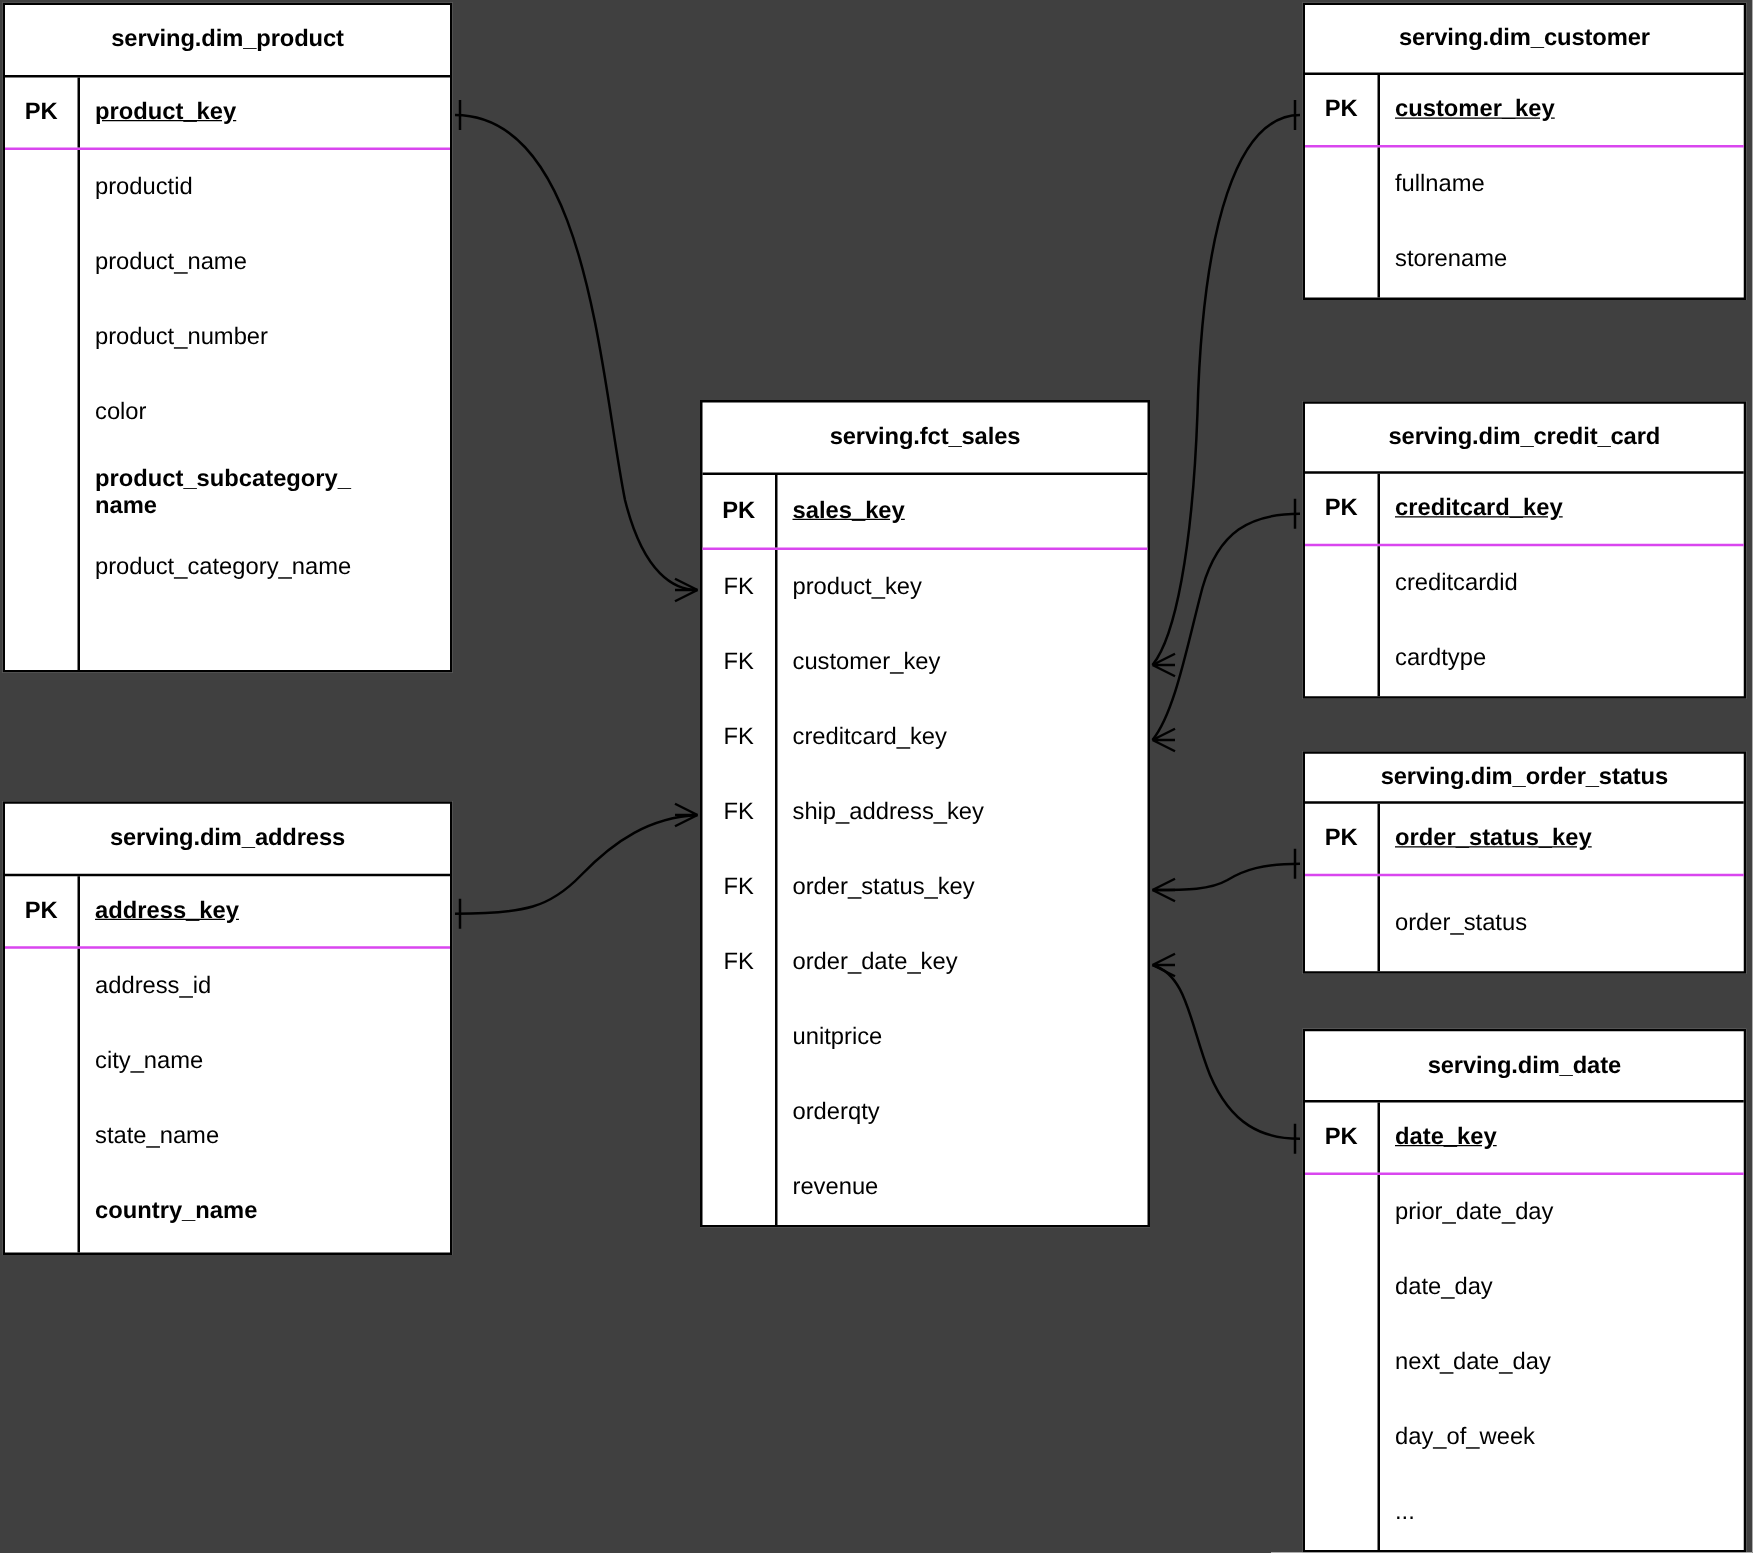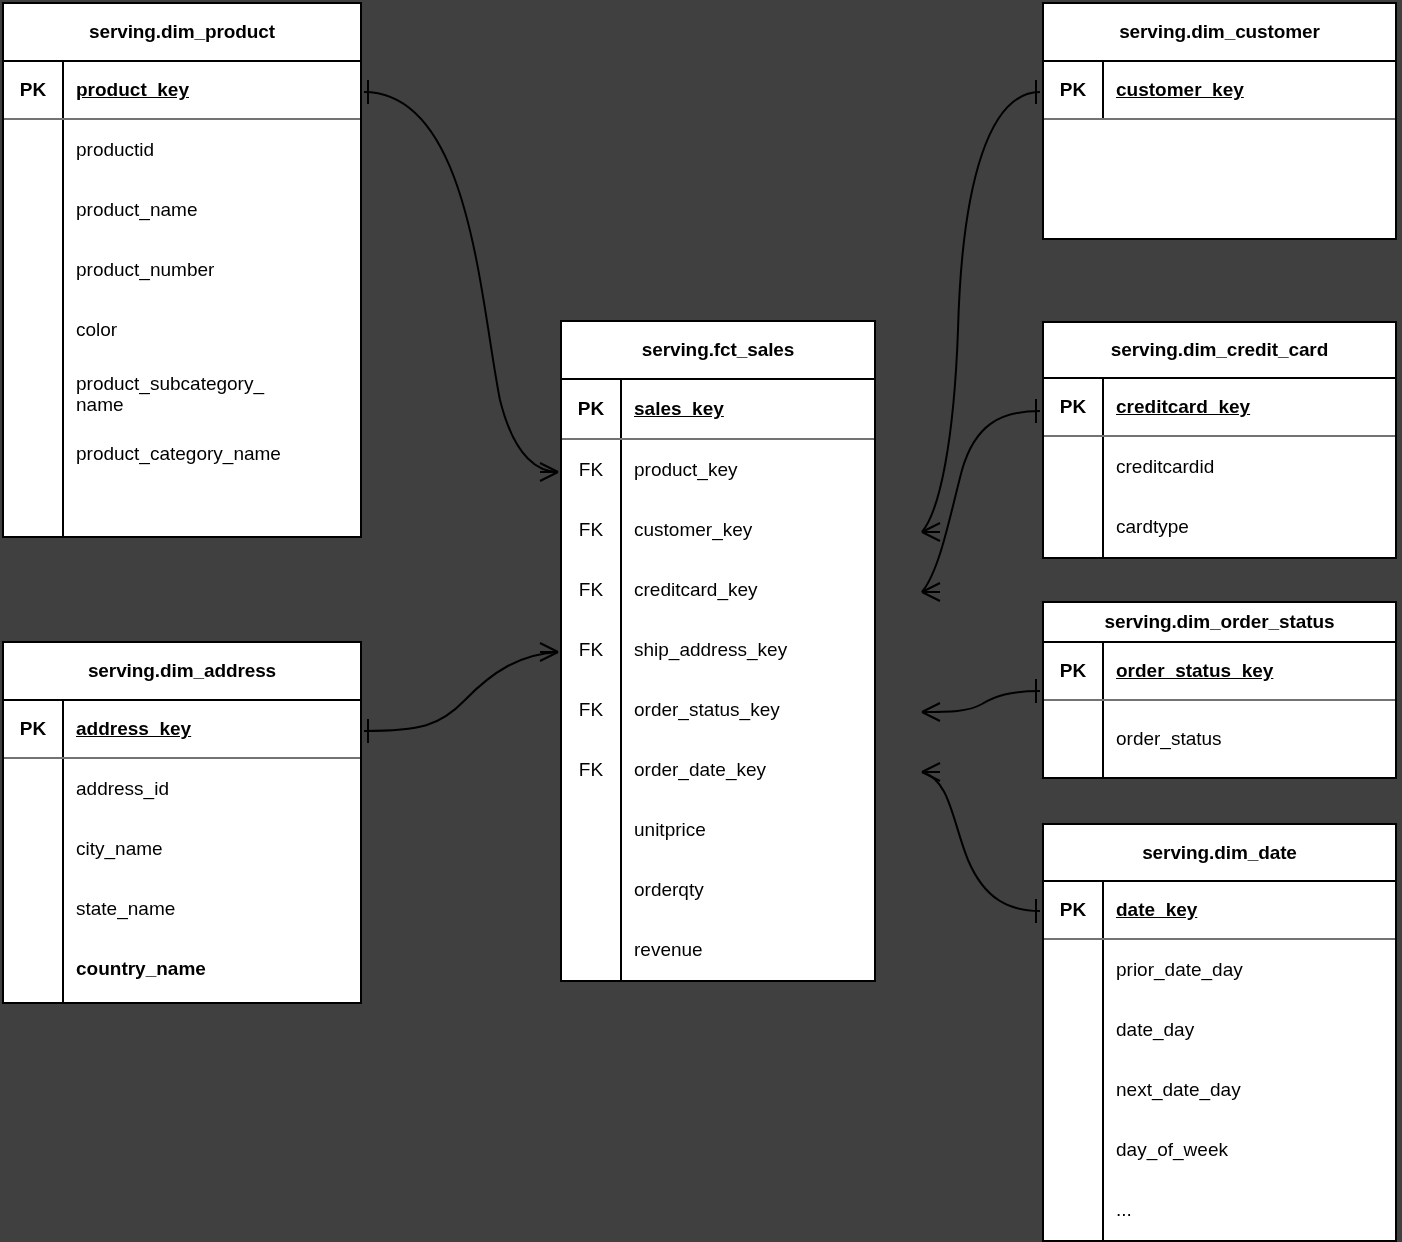--- a/index.html
+++ b/index.html
@@ -43,21 +43,21 @@
     flex: 1;
     display: flex;
     flex-direction: column;
   }
   .row {
     display: flex;
     align-items: center;
     box-sizing: border-box;
   }
   .row.pk-row {
-    border-bottom: 2px solid #737373;
+    border-bottom: 2px solid #d946ef;
   }
   .keycol {
     box-sizing: border-box;
     width: 60px;
     min-width: 60px;
     align-self: stretch;
     display: flex;
     align-items: center;
     justify-content: center;
     font-size: 19px;
@@ -179,21 +179,21 @@
         <div class="keycol">PK</div>
         <div class="namecol key">product_key</div>
       </div>
       <div class="attrblock">
         <div class="spacer"></div>
         <div class="attrs">
           <div class="attr" style="height:60px;">productid</div>
           <div class="attr" style="height:60px;">product_name</div>
           <div class="attr" style="height:60px;">product_number</div>
           <div class="attr" style="height:60px;">color</div>
-          <div class="attr two-line" style="height:68px; white-space:pre-line;">product_subcategory_
+          <div class="attr two-line" style="height:68px; white-space:pre-line;font-weight:bold;">product_subcategory_
 name</div>
           <div class="attr" style="height:52px;">product_category_name</div>
         </div>
       </div>
     </div>
   </div>
 
   <div class="entity" style="left:2px; top:641px; width:360px; height:363px;">
     <div class="entity-title" style="height:58px;">serving.dim_address</div>
     <div class="rows">
@@ -206,21 +206,21 @@
         <div class="attrs">
           <div class="attr" style="height:60px;">address_id</div>
           <div class="attr" style="height:60px;">city_name</div>
           <div class="attr" style="height:60px;">state_name</div>
           <div class="attr" style="height:60px;font-weight:bold;">country_name</div>
         </div>
       </div>
     </div>
   </div>
 
-  <div class="entity" style="left:560px; top:320px; width:316px; height:662px;">
+  <div class="entity" style="left:560px; top:320px; width:360px; height:662px;">
     <div class="entity-title" style="height:60px;">serving.fct_sales</div>
     <div class="rows">
       <div class="row pk-row" style="height:60px;">
         <div class="keycol">PK</div>
         <div class="namecol key">sales_key</div>
       </div>
       <div class="row" style="height:60px;">
         <div class="keycol fk">FK</div>
         <div class="namecol">product_key</div>
       </div>
@@ -254,20 +254,27 @@
       </div>
     </div>
   </div>
 
   <div class="entity" style="left:1042px; top:2px; width:355px; height:238px;">
     <div class="entity-title" style="height:58px;">serving.dim_customer</div>
     <div class="rows">
       <div class="row pk-row" style="height:58px;">
         <div class="keycol">PK</div>
         <div class="namecol key">customer_key</div>
+      </div>
+      <div class="attrblock">
+        <div class="spacer"></div>
+        <div class="attrs">
+          <div class="attr" style="height:60px;">fullname</div>
+          <div class="attr" style="height:60px;">storename</div>
+        </div>
       </div>
     </div>
   </div>
 
   <div class="entity" style="left:1042px; top:321px; width:355px; height:238px;">
     <div class="entity-title" style="height:58px;">serving.dim_credit_card</div>
     <div class="rows">
       <div class="row pk-row" style="height:58px;">
         <div class="keycol">PK</div>
         <div class="namecol key">creditcard_key</div>

